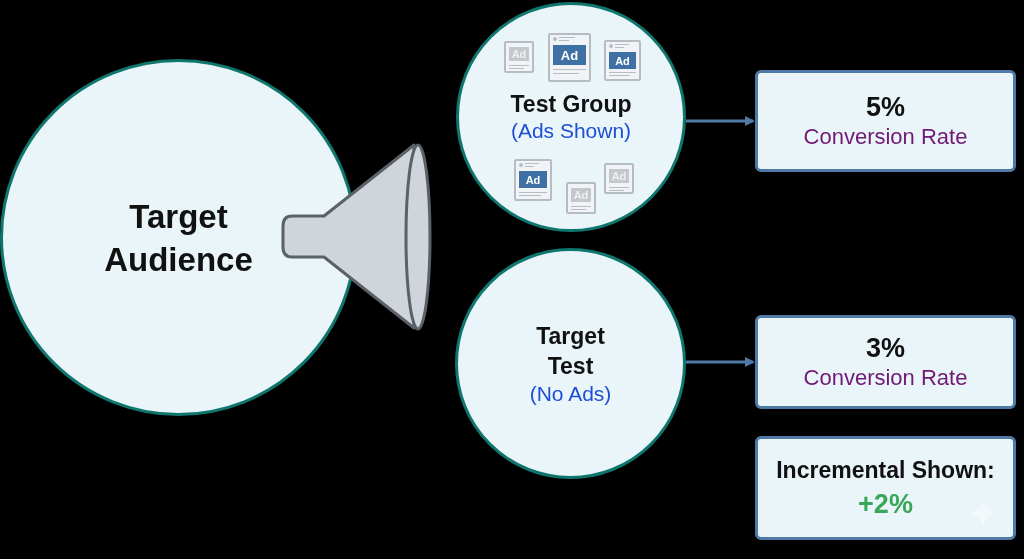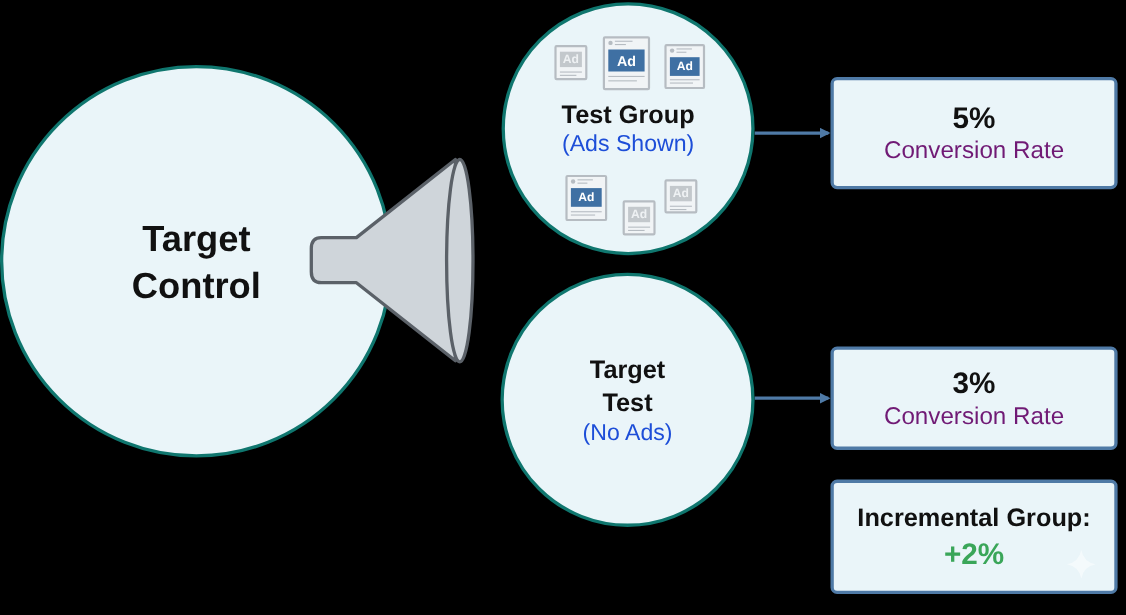--- a/index.html
+++ b/index.html
@@ -53,21 +53,21 @@
     <marker id="ah" markerWidth="10" markerHeight="10" refX="8" refY="5" orient="auto" markerUnits="userSpaceOnUse">
       <path d="M0,0 L10,5 L0,10 Z" fill="#4f7aa6"></path>
     </marker>
   </defs>
   <line x1="686" y1="121" x2="753" y2="121" stroke="#4f7aa6" stroke-width="3" marker-end="url(#ah)"></line>
   <line x1="686" y1="362" x2="753" y2="362" stroke="#4f7aa6" stroke-width="3" marker-end="url(#ah)"></line>
 </svg>
 
 <div class="circle" id="target">
   <div class="title">Target</div>
-  <div class="title">Control</div>
+  <div class="title">Audience</div>
 </div>
 
 <svg class="overlay" width="1024" height="559">
   <path d="M292,216 L324,216 L414,145 L414,328 L324,257 L292,257 Q283,257 283,247 L283,226 Q283,216 292,216 Z" fill="#cfd5da" stroke="#5b6168" stroke-width="3" stroke-linejoin="round"></path>
   <ellipse cx="418" cy="237" rx="12" ry="92" fill="#cfd5da" stroke="#5b6168" stroke-width="3"></ellipse>
 </svg>
 
 <div class="circle" id="test">
   <div class="grp-title">Test Group</div>
   <div class="grp-sub">(Ads Shown)</div>
@@ -123,19 +123,19 @@
   <div class="pct">5%</div>
   <div class="lbl">Conversion Rate</div>
 </div>
 
 <div class="box" id="box-control">
   <div class="pct">3%</div>
   <div class="lbl">Conversion Rate</div>
 </div>
 
 <div class="box" id="box-lift">
-  <div class="lift-lbl">Incremental Group:</div>
+  <div class="lift-lbl">Incremental Shown:</div>
   <div class="lift-val">+2%</div>
 </div>
 
 <svg class="sparkle" viewBox="0 0 26 26">
   <path d="M13,0 Q15,11 26,13 Q15,15 13,26 Q11,15 0,13 Q11,11 13,0 Z" fill="#ffffff"></path>
 </svg>
 
 </body></html>

